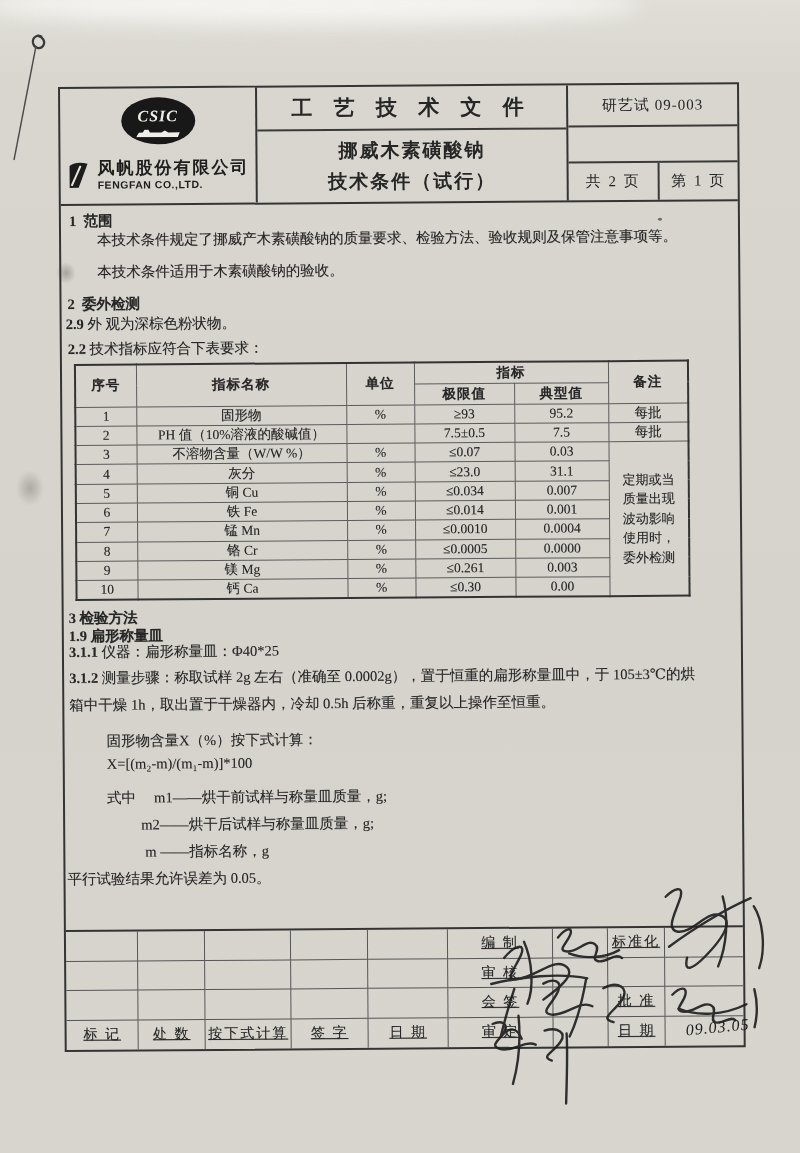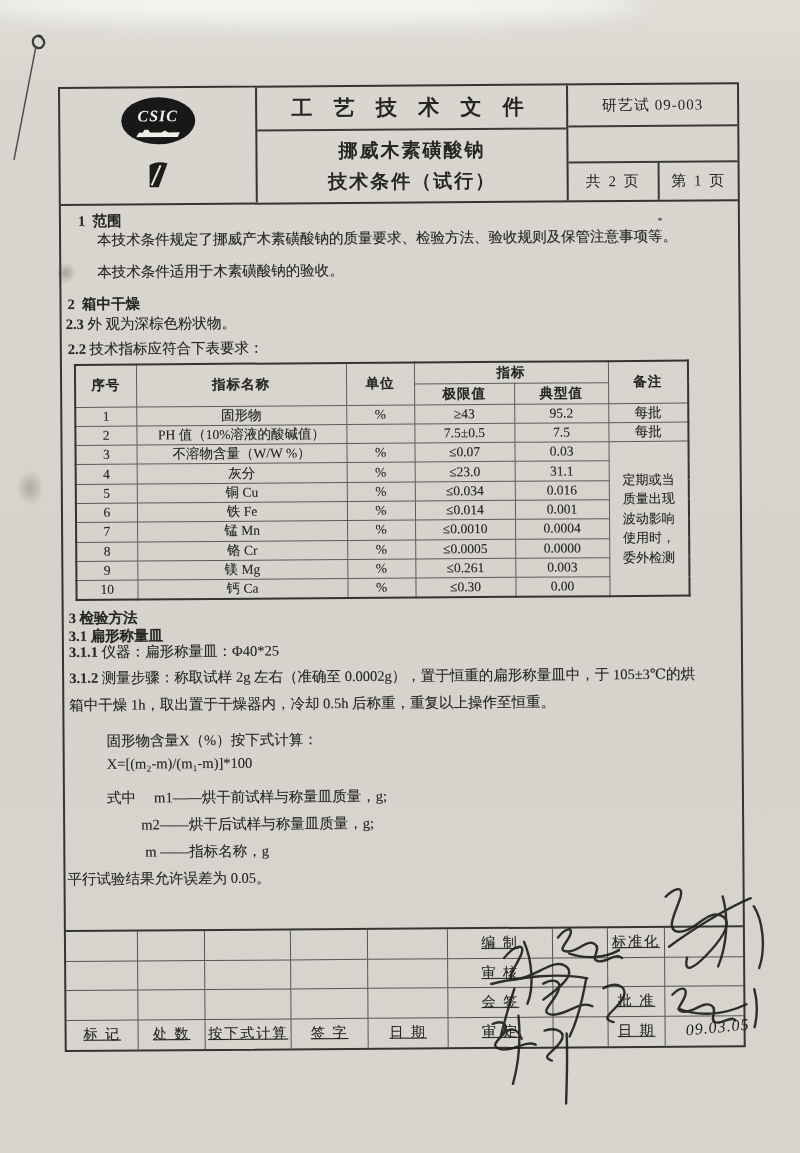--- a/index.html
+++ b/index.html
@@ -80,50 +80,54 @@
       <div class="hdr-logo">
         <div class="csic">
           <span class="csic-text">CSIC</span>
           <span class="ship"></span>
         </div>
         <div class="company">
           <svg width="24" height="30" viewBox="0 0 24 30">
             <path d="M3 28 L3 6 Q10 1 21 4 L12 28 Z" fill="#1c1c1c"></path>
             <path d="M5 26 L14 6" stroke="#e9e8e2" stroke-width="2" fill="none"></path>
           </svg>
+          <div>
+            <div class="cn">风帆股份有限公司</div>
+            <div class="en">FENGFAN CO.,LTD.</div>
+          </div>
         </div>
       </div>
       <div class="hdr-title">
         <div class="doc-type">工 艺 技 术 文 件</div>
         <div class="prod">
           <div>挪威木素磺酸钠</div>
           <div>技术条件（试行）</div>
         </div>
       </div>
       <div class="hdr-num">
         <div class="num-top">研艺试 09-003</div>
         <div class="num-mid"></div>
         <div class="num-pages">
           <div class="pg pg1">共 2 页</div>
           <div class="pg pg2">第 1 页</div>
         </div>
       </div>
     </div>
 
-    <div class="t b" style="left:17px;top:123px">
+    <div class="t b" style="left:8px;top:123px">
       <span>1</span>&nbsp;&nbsp;<span>范围</span>
     </div>
     <div class="t" style="left:36px;top:142px">本技术条件规定了挪威产木素磺酸钠的质量要求、检验方法、验收规则及保管注意事项等。</div>
     <div class="t" style="left:36px;top:174px">本技术条件适用于木素磺酸钠的验收。</div>
 
     <div class="t b" style="left:6px;top:206px">
-      <span>2</span>&nbsp;&nbsp;<span>箱中干燥</span>
+      <span>2</span>&nbsp;&nbsp;<span>委外检测</span>
     </div>
     <div class="t" style="left:4px;top:226px">
-      <span class="b">2.3</span>&nbsp;<span>外 观为深棕色粉状物。</span>
+      <span class="b">2.9</span>&nbsp;<span>外 观为深棕色粉状物。</span>
     </div>
     <div class="t" style="left:6px;top:251px">
       <span class="b">2.2</span>&nbsp;<span>技术指标应符合下表要求：</span>
     </div>
 
     <table class="spec">
       <colgroup>
           <col style="width:61px">
           <col style="width:210px">
           <col style="width:68px">
@@ -142,21 +146,21 @@
         <tr>
           <th class="hd">极限值</th>
           <th class="hd">典型值</th>
         </tr>
       </thead>
       <tbody>
         <tr>
           <td>1</td>
             <td>固形物</td>
             <td>%</td>
-            <td>≥43</td>
+            <td>≥93</td>
             <td>95.2</td>
             <td>每批</td>
         </tr>
         <tr>
           <td>2</td>
             <td>PH 值（10%溶液的酸碱值）</td>
             <td></td>
             <td>7.5±0.5</td>
             <td>7.5</td>
             <td>每批</td>
@@ -174,21 +178,21 @@
             <td>灰分</td>
             <td>%</td>
             <td>≤23.0</td>
             <td>31.1</td>
         </tr>
         <tr>
           <td>5</td>
             <td>铜 Cu</td>
             <td>%</td>
             <td>≤0.034</td>
-            <td>0.016</td>
+            <td>0.007</td>
         </tr>
         <tr>
           <td>6</td>
             <td>铁 Fe</td>
             <td>%</td>
             <td>≤0.014</td>
             <td>0.001</td>
         </tr>
         <tr>
           <td>7</td>
@@ -218,21 +222,21 @@
             <td>≤0.30</td>
             <td>0.00</td>
         </tr>
       </tbody>
     </table>
 
     <div class="t b" style="left:5px;top:520px">
       <span>3</span>&nbsp;<span>检验方法</span>
     </div>
     <div class="t b" style="left:5px;top:538px">
-      <span>3.1</span>&nbsp;<span>扁形称量皿</span>
+      <span>1.9</span>&nbsp;<span>扁形称量皿</span>
     </div>
     <div class="t" style="left:5px;top:554px">
       <span class="b">3.1.1</span>&nbsp;<span>仪器：扁形称量皿：Φ40*25</span>
     </div>
     <div class="t" style="left:5px;top:580px">
       <span class="b">3.1.2</span>&nbsp;<span>测量步骤：称取试样 2g 左右（准确至 0.0002g），置于恒重的扁形称量皿中，于 105±3℃的烘</span>
     </div>
     <div class="t" style="left:5px;top:607px">箱中干燥 1h，取出置于干燥器内，冷却 0.5h 后称重，重复以上操作至恒重。</div>
 
     <div class="t" style="left:42px;top:643px">固形物含量X（%）按下式计算：</div>

